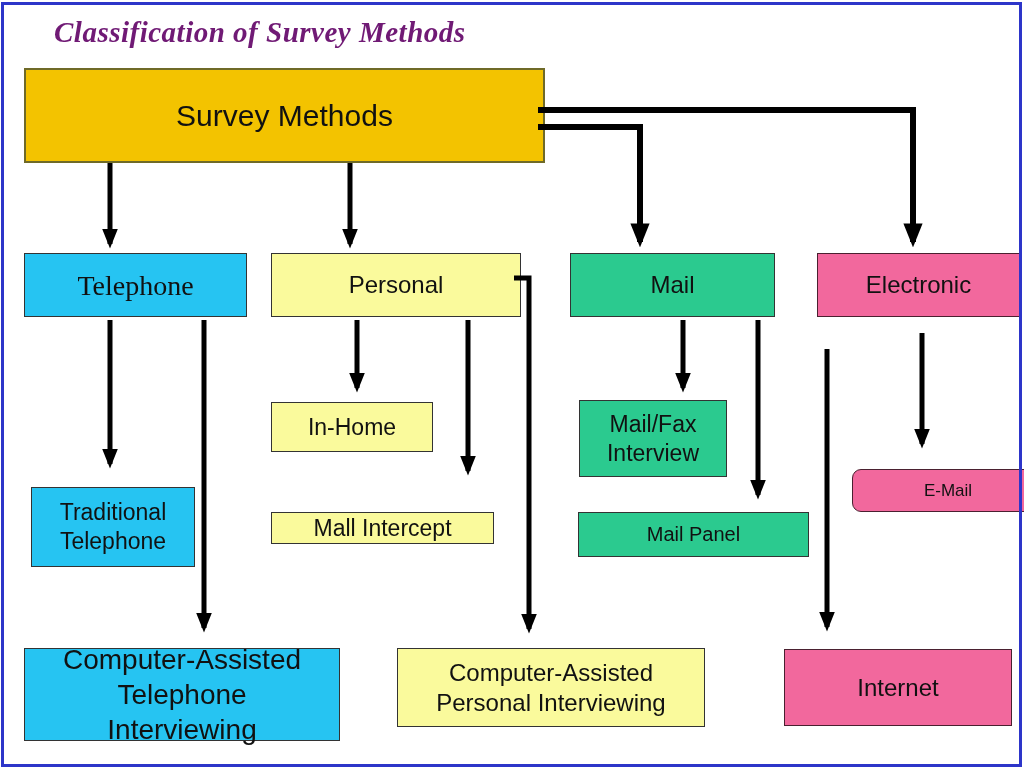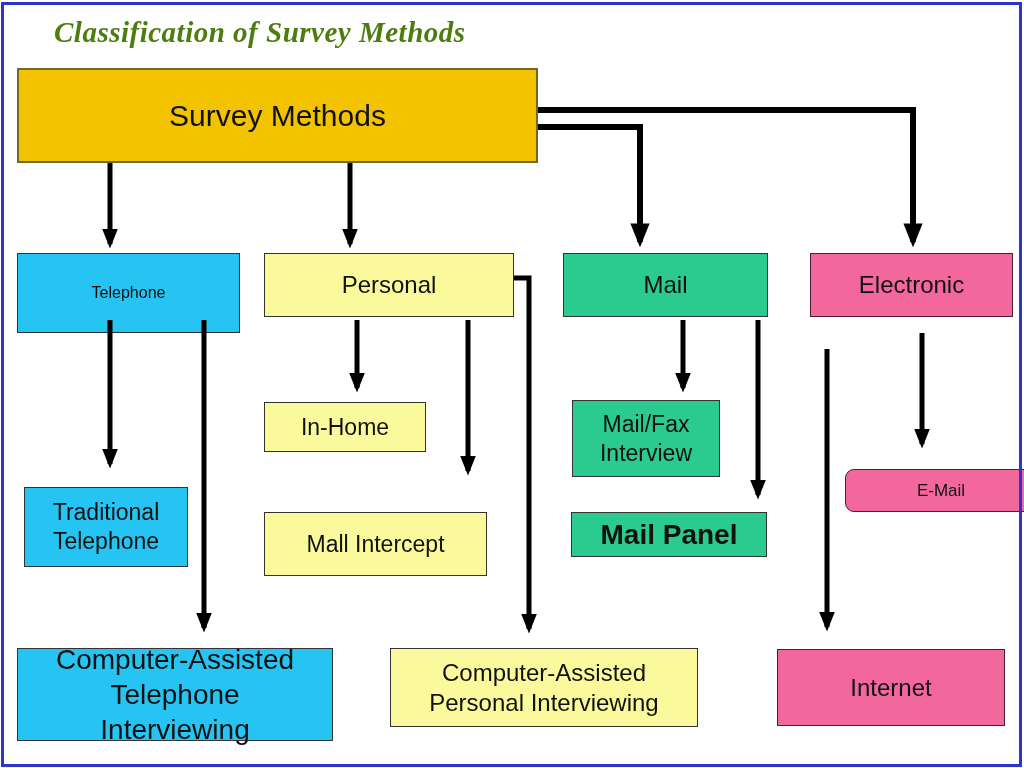--- a/index.html
+++ b/index.html
@@ -7,44 +7,44 @@
     width:1024px;height:768px;position:relative;background:#ffffff;
     font-family:"Liberation Sans", sans-serif;overflow:hidden;
   }
   .page-frame{
     position:absolute;left:1px;top:2px;right:2px;bottom:1px;
     border:3px solid var(--page_border,#2D35C9);pointer-events:none;z-index:6;
   }
   .diagram-title{
     position:absolute;left:54px;top:16px;
     font-family:"Liberation Serif", serif;
-    font-style:italic;font-weight:bold;font-size:29px;color:#4d7c0f;
+    font-style:italic;font-weight:bold;font-size:29px;color:#701a75;
     letter-spacing:0.5px;white-space:nowrap;z-index:2;
   }
   .node{
     position:absolute;display:flex;align-items:center;justify-content:center;
     text-align:center;color:#111;box-sizing:border-box;z-index:2;
-    border:1.5px solid #333;line-height:1.25;
+    border:1.5px solid #333;line-height:1.25;margin-left:7px;
   }
   .gold  {background:var(--gold,#F3C300);border:2px solid #6F6A28;}
   .cyan  {background:var(--cyan,#26C4F2);}
   .yellow{background:var(--pale_yellow,#FAFA9C);}
   .green {background:var(--green,#2BCA8F);}
   .pink  {background:var(--pink,#F2689D);border-color:#4a2030;}
 
   #node-survey   {left:17px; top:68px;  width:521px;height:95px;font-size:30px;}
-  #node-telephone{left:17px; top:253px; width:223px;height:80px;font-size:16px;}
+  #node-telephone{left:17px; top:253px; width:223px;height:64px;font-size:28px;font-family:Liberation Serif, serif;}
   #node-personal {left:264px;top:253px; width:250px;height:64px;font-size:24px;}
   #node-mail     {left:563px;top:253px; width:205px;height:64px;font-size:24px;}
   #node-electronic{left:810px;top:253px;width:203px;height:64px;font-size:24px;}
   #node-in-home  {left:264px;top:402px; width:162px;height:50px;font-size:23px;}
   #node-traditional-telephone{left:24px;top:487px;width:164px;height:80px;font-size:23px;padding:0 8px;}
-  #node-mall-intercept{left:264px;top:512px;width:223px;height:64px;font-size:23px;}
+  #node-mall-intercept{left:264px;top:512px;width:223px;height:32px;font-size:23px;}
   #node-mail-fax-interview{left:572px;top:400px;width:148px;height:77px;font-size:23px;padding:0 10px;}
-  #node-mail-panel{left:571px;top:512px;width:196px;height:45px;font-size:28px;font-weight:bold;}
+  #node-mail-panel{left:571px;top:512px;width:231px;height:45px;font-size:20px;}
   #node-e-mail   {left:845px;top:469px; width:192px;height:43px;font-size:17px;border-radius:9px;}
   #node-cati     {left:17px; top:648px; width:316px;height:93px;font-size:28px;padding:0 18px;}
   #node-capi     {left:390px;top:648px; width:308px;height:79px;font-size:24px;padding:4px 6px;}
   #node-internet {left:777px;top:649px; width:228px;height:77px;font-size:24px;}
 
   svg.connectors{position:absolute;left:0;top:0;z-index:4;pointer-events:none;}
   svg.connectors line, svg.connectors polyline{stroke:var(--arrow,#000);fill:none;}
   .w5{stroke-width:5px;}
   .w6{stroke-width:6px;}
 </style>

